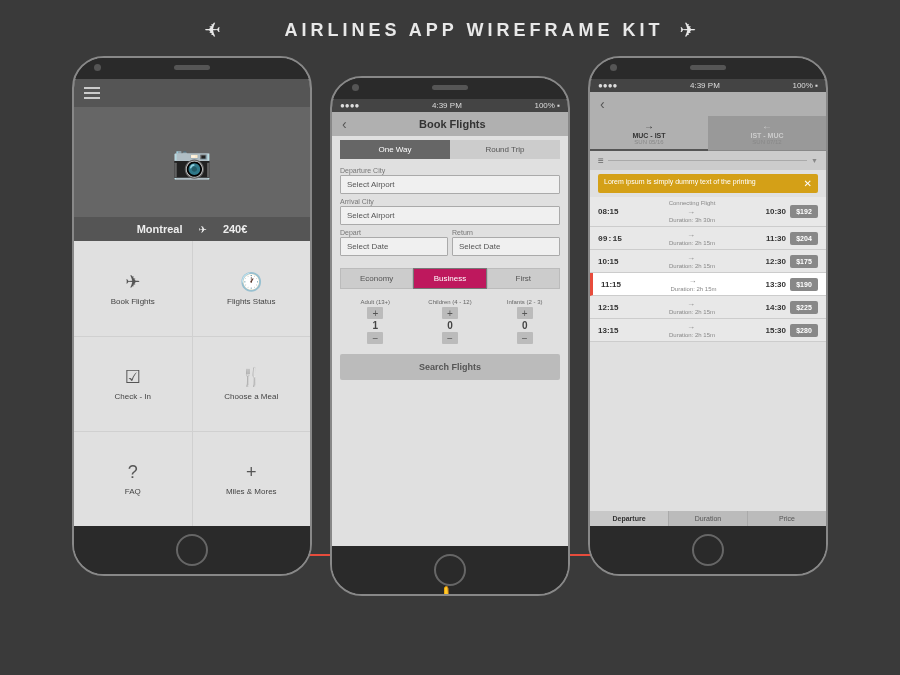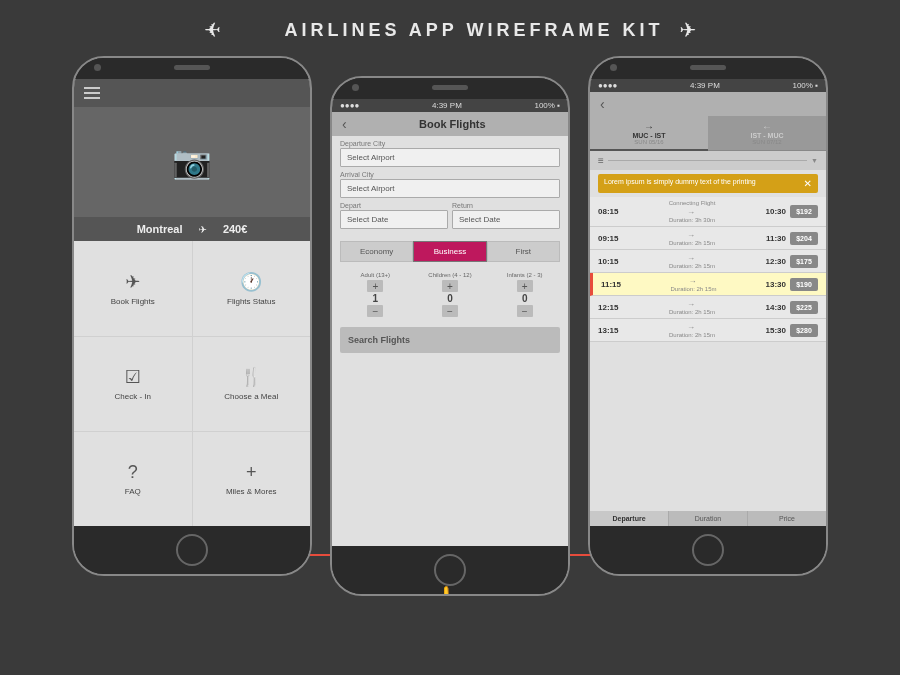--- a/index.html
+++ b/index.html
@@ -209,20 +209,21 @@
     .pass-row { display: flex; gap: 4px; margin-top: 2px; }
     .pass-col { flex: 1; display: flex; flex-direction: column; align-items: center; gap: 2px; }
     .pass-type { font-size: 6px; color: #666; text-align: center; }
     .pass-ctrl { display: flex; flex-direction: column; align-items: center; gap: 1px; }
     .pass-btn { width: 16px; height: 12px; background: #bbb; display: flex; align-items: center; justify-content: center; font-size: 10px; color: #555; cursor: pointer; border-radius: 1px; }
     .pass-val { font-size: 10px; color: #444; font-weight: bold; }
     .search-btn {
       margin: 6px 8px;
       background: #bbb;
       padding: 8px;
+      text-align: center;
       font-size: 9px;
       color: #555;
       font-weight: bold;
       cursor: pointer;
       border-radius: 2px;
       flex-shrink: 0;
     }
 
     
     .p3-nav {
@@ -275,21 +276,21 @@
     .alert-close { color: #fff; font-size: 10px; cursor: pointer; }
     .flights-list { flex: 1; overflow: hidden; }
     .flight-row {
       display: flex;
       align-items: center;
       padding: 3px 8px;
       border-bottom: 1px solid #ccc;
       background: #e8e8e8;
       gap: 4px;
     }
-    .flight-row.selected { background: #fef9c3; border-left: 3px solid #e74c3c; }
+    .flight-row.selected { background: #ffffff; border-left: 3px solid #e74c3c; }
     .flight-time { font-size: 8px; font-weight: bold; color: #333; min-width: 26px; }
     .flight-line { flex: 1; display: flex; flex-direction: column; align-items: center; }
     .flight-line-bar { width: 100%; height: 1px; background: #888; margin-bottom: 2px; }
     .flight-duration { font-size: 6px; color: #888; }
     .flight-arrive { font-size: 8px; font-weight: bold; color: #333; min-width: 26px; text-align: right; }
     .flight-price {
       background: #888;
       color: #fff;
       font-size: 7px;
       font-weight: bold;
@@ -435,20 +436,24 @@
         <span>●●●●</span>
         <span>4:39 PM</span>
         <span>100% ▪</span>
       </div>
 
       <div class="p2-nav">
         <span class="back-btn">‹</span>
         <span class="p2-title">Book Flights</span>
       </div>
 
+      <div class="tab-group">
+        <div class="tab-btn active">One Way</div>
+        <div class="tab-btn">Round Trip</div>
+      </div>
 
       <div class="form-section">
         <div class="form-label">Departure City</div>
         <div class="form-input">
           <span>Select Airport</span>
         </div>
         <div class="form-label">Arrival City</div>
         <div class="form-input">
           <span>Select Airport</span>
         </div>
@@ -570,21 +575,21 @@
           </div>
         </div>
         <span class="flight-duration">Duration: 3h 30m</span>
       </div>
       <div style="display:flex;flex-direction:column;min-width:26px;align-items:flex-start;">
         <span class="flight-arrive">10:30</span>
       </div>
       <div class="flight-price">$192</div>
     </div>
           <div class="flight-row">
-      <div style="display:flex;flex-direction:column;min-width:26px;">
+      <div style="display:flex;flex-direction:column;min-width:26px;font-family:Liberation Mono, monospace;">
         <span class="flight-time">09:15</span>
       </div>
       <div class="flight-col">
 
         <div class="flight-line">
           <div style="display:flex;align-items:center;width:100%;">
             <div style="font-size:8px;color:#888;margin-right:2px;">→</div>
             <div class="flight-line-bar"></div>
           </div>
         </div>

